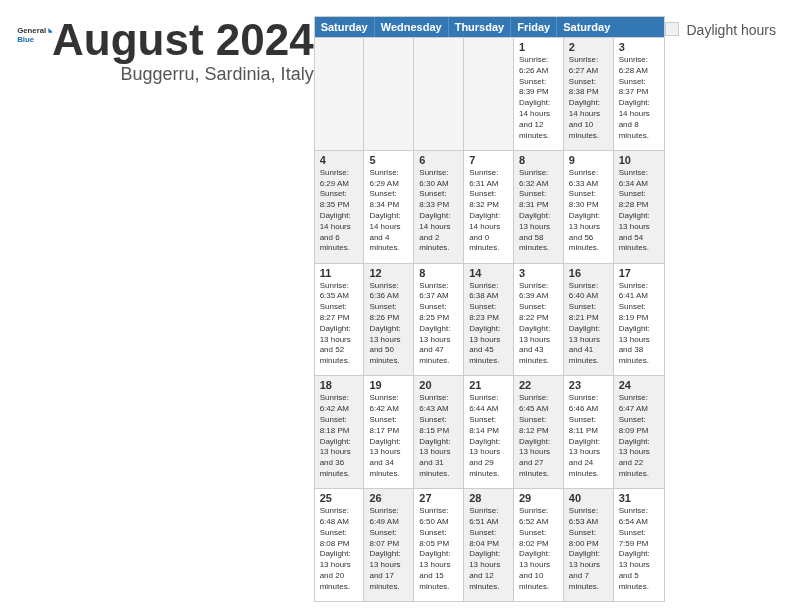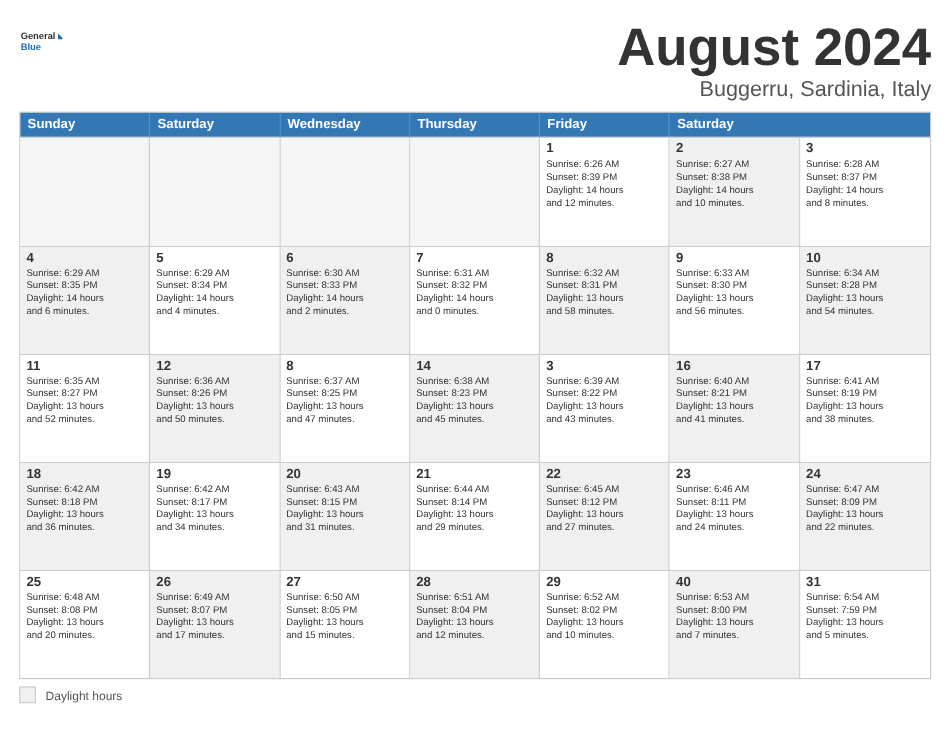--- a/index.html
+++ b/index.html
@@ -6,23 +6,23 @@
     body {
       font-family: Arial, sans-serif;
       background: #fff;
       width: 792px;
       height: 612px;
       overflow: hidden;
     }
     .page {
       width: 792px;
       height: 612px;
-      padding: 16px 16px 26px 16px;
-      display: flex;
-      flex-direction: column;
+      padding: 16px 16px 10px 16px;
+      display: flex;
+      flex-direction: row;
     }
     .header {
       display: flex;
       justify-content: space-between;
       align-items: flex-start;
       margin-bottom: 8px;
     }
     .logo {
       display: flex;
       align-items: center;
@@ -90,24 +90,24 @@
       color: #333;
       margin-bottom: 2px;
     }
     .day-info {
       font-size: 8px;
       color: #333;
       line-height: 1.35;
     }
     .legend {
       display: flex;
-      align-items: flex-end;
+      align-items: flex-start;
       gap: 8px;
       margin-top: 6px;
-      font-size: 10px;
+      font-size: 14px;
       color: #555;
     }
     .legend-box {
       width: 14px;
       height: 14px;
       background: #f0f0f0;
       border: 1px solid #ccc;
       display: inline-block;
     }
   </style>
@@ -124,21 +124,20 @@
     </svg>
   </div>
     <div class="title-block">
       <div class="main-title">August 2024</div>
       <div class="subtitle">Buggerru, Sardinia, Italy</div>
     </div>
   </div>
 
   <div class="calendar">
     <div class="cal-header">
-    <div class="cal-header-cell">Sunday</div>
         <div class="cal-header-cell">Saturday</div>
         <div class="cal-header-cell">Wednesday</div>
         <div class="cal-header-cell">Thursday</div>
         <div class="cal-header-cell">Friday</div>
         <div class="cal-header-cell">Saturday</div>
       </div>
     <div class="cal-body">
     <div class="cal-row">
           <div class="cal-cell empty"></div>
           <div class="cal-cell empty"></div>

